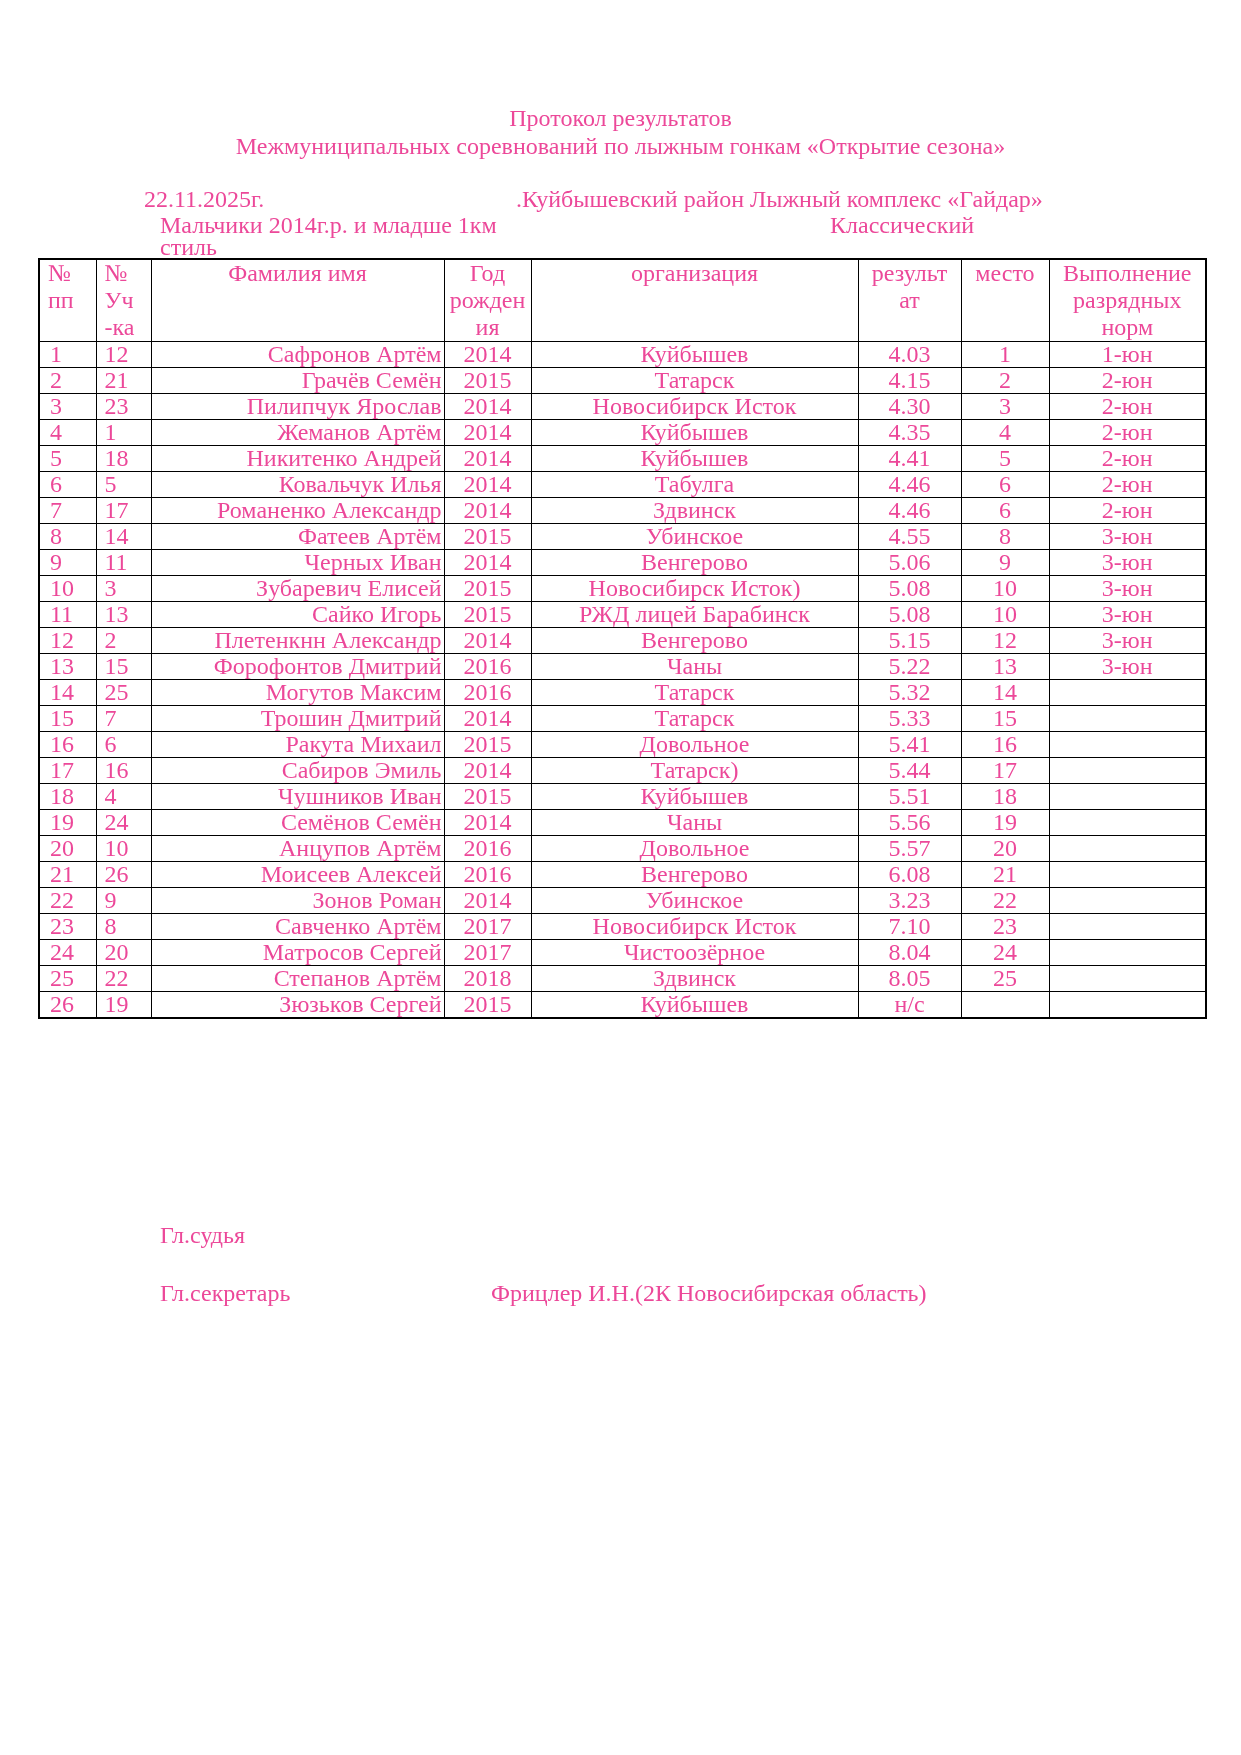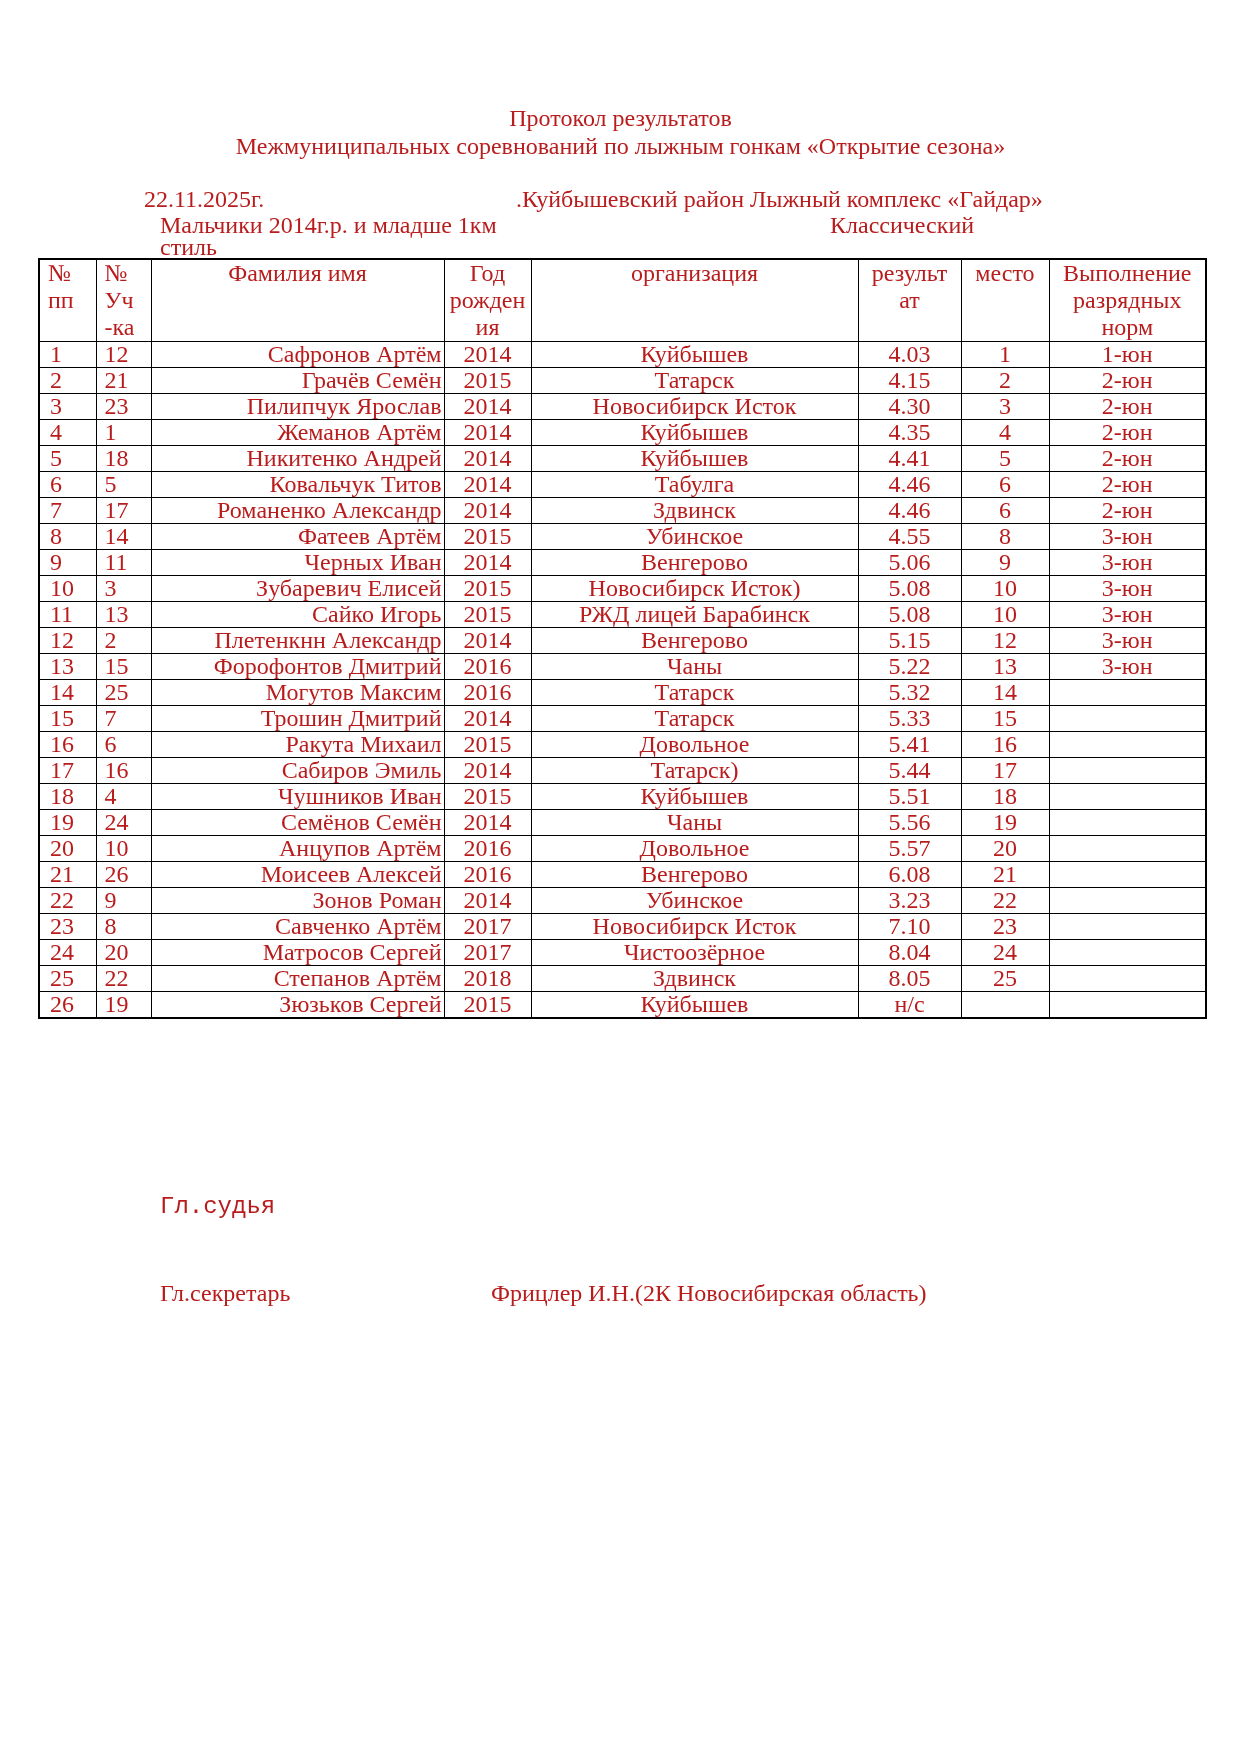--- a/index.html
+++ b/index.html
@@ -2,21 +2,21 @@
 <html><head>
 <meta charset="utf-8">
 <style>
   * { margin: 0; padding: 0; box-sizing: border-box; }
   html, body { background: #ffffff; }
   .page {
     position: relative;
     width: 1241px;
     height: 1755px;
     background: #ffffff;
-    color: #b91c1c;
+    color: #ec4899;
     font-family: "Liberation Serif", serif;
     font-size: 24px;
     overflow: hidden;
   }
   .title-line {
     position: absolute;
     left: 0;
     width: 100%;
     text-align: center;
     line-height: 28px;
@@ -61,21 +61,21 @@
     text-align: center;
     vertical-align: middle;
     padding: 0 2px;
     overflow: hidden;
     white-space: nowrap;
   }
   td.c0 { text-align: left; padding-left: 10px; }
   td.c1 { text-align: left; padding-left: 8px; }
   td.c2 { text-align: right; padding-left: 12px; }
 
-  #judge-label     { left: 160px; top: 1194px; font-family: Liberation Mono, monospace; }
+  #judge-label     { left: 160px; top: 1222px; }
   #judge-value     { left: 516px; top: 1222px; }
   #secretary-label { left: 160px; top: 1280px; }
   #secretary-value { left: 491px; top: 1280px; }
 </style>
 </head>
 <body>
 
 <div class="page">
 
   <div class="title-line" id="title1">Протокол результатов</div>
@@ -165,21 +165,21 @@
           <td class="c2">Никитенко Андрей</td>
           <td class="c3">2014</td>
           <td class="c4">Куйбышев</td>
           <td class="c5">4.41</td>
           <td class="c6">5</td>
           <td class="c7">2-юн</td>
         </tr>
         <tr>
           <td class="c0">6</td>
           <td class="c1">5</td>
-          <td class="c2">Ковальчук Титов</td>
+          <td class="c2">Ковальчук Илья</td>
           <td class="c3">2014</td>
           <td class="c4">Табулга</td>
           <td class="c5">4.46</td>
           <td class="c6">6</td>
           <td class="c7">2-юн</td>
         </tr>
         <tr>
           <td class="c0">7</td>
           <td class="c1">17</td>
           <td class="c2">Романенко Александр</td>

